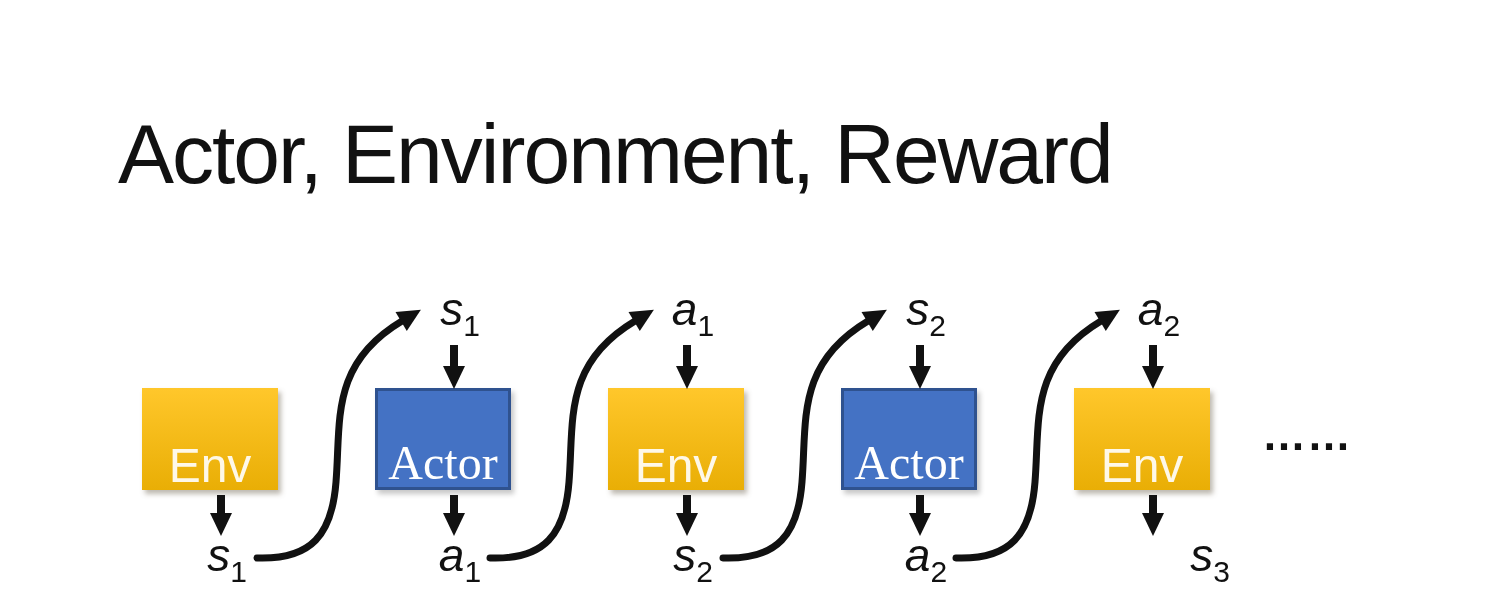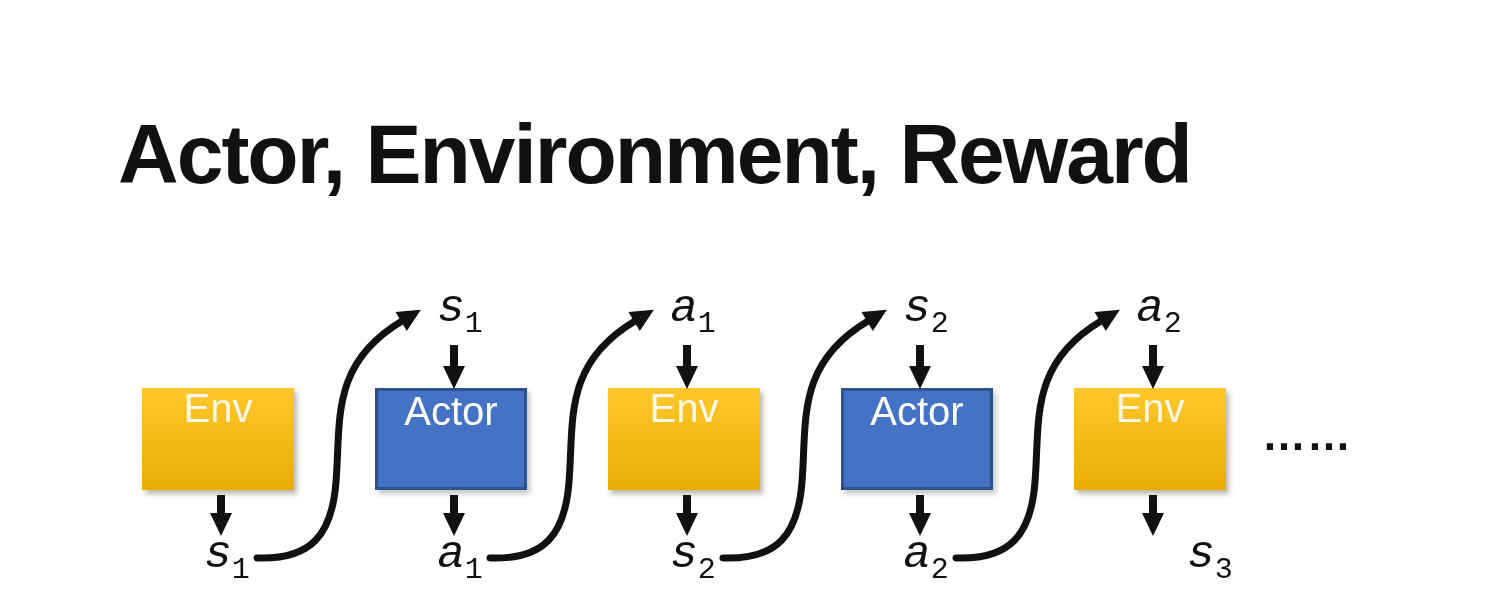--- a/index.html
+++ b/index.html
@@ -7,50 +7,51 @@
     position:relative;
     width:1500px;height:608px;
     background:#ffffff;
     overflow:hidden;
     font-family:"Liberation Sans",sans-serif;
   }
   .title{
     position:absolute;
     left:118px;top:108px;
     font-size:84px;
-    font-weight:700;
+    font-weight:400;
     letter-spacing:-2px;
     color:var(--ink);
     white-space:nowrap;
     line-height:1.1;
   }
   .box{
     position:absolute;
     top:388px;
-    width:152px;height:102px;
-    display:flex;align-items:flex-start;justify-content:center;
-    font-size:40px;
+    width:136px;height:102px;
+    display:flex;align-items:flex-end;justify-content:center;
+    font-size:48px;
     line-height:1;
     box-sizing:border-box;
   }
   .box.env{
     background:linear-gradient(180deg, var(--env-grad-top) 0%, var(--env-grad-bottom) 100%);
     color:var(--env-text);
     box-shadow:3px 4px 5px rgba(110,100,80,0.45);
   }
   .box.actor{
     background:var(--actor-fill);
     border:3px solid var(--actor-border);
     color:var(--actor-text);
     box-shadow:3px 4px 5px rgba(0,0,0,0.22);
+    font-family:Liberation Serif, serif;
   }
   .mlabel{
     position:absolute;
     transform:translateX(-50%);
-    font-family:Liberation Mono, monospace;
+    font-family:Liberation Sans, sans-serif;
     font-style:italic;
     font-size:46px;
     line-height:1;
     color:var(--ink);
     white-space:nowrap;
   }
   .mlabel sub{
     font-style:normal;
     font-size:30px;
     line-height:0;

